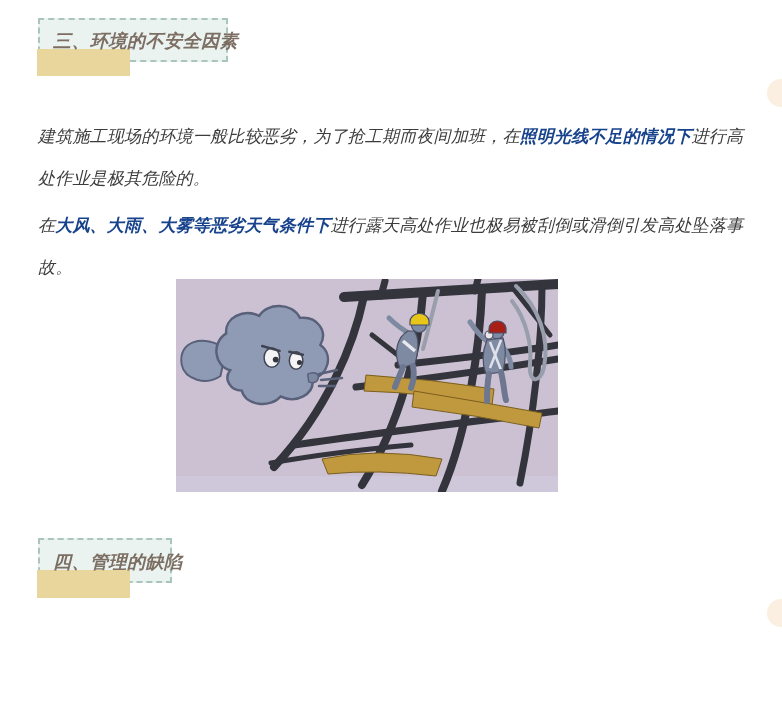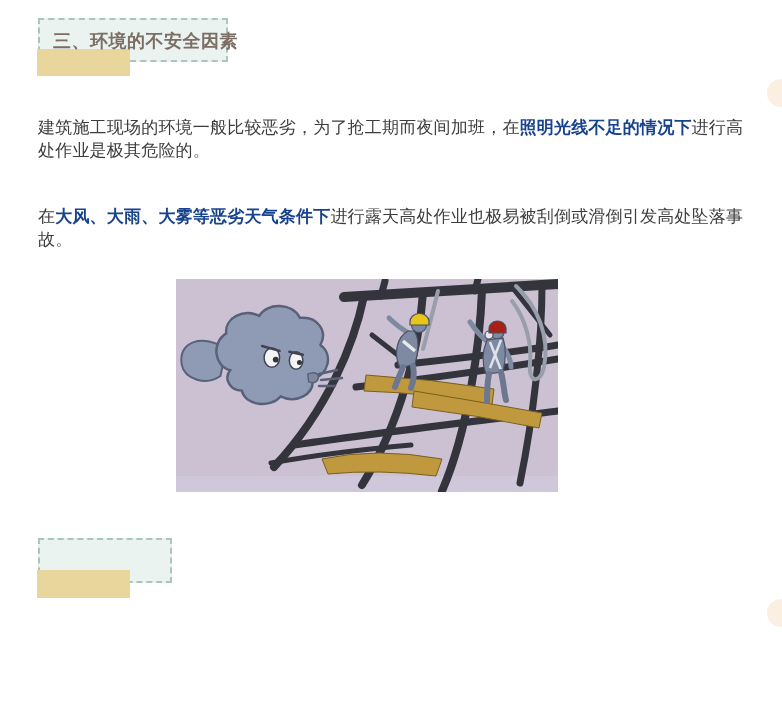--- a/index.html
+++ b/index.html
@@ -20,21 +20,21 @@
     --worker-body: #7e89a2;
     --edge-circle: #fbefe2;
   }
   html, body { margin: 0; padding: 0; }
   body {
     width: 782px; height: 725px;
     background: #ffffff;
     font-family: "Liberation Sans", "DejaVu Sans", sans-serif;
     overflow: hidden;
   }
-  .page { position: relative; width: 782px; height: 725px; }
+  .page { position: relative; width: 782px; height: 725px; font-style: italic; }
 
   .heading-group { position: absolute; }
   .heading-box {
     position: absolute;
     background: var(--heading-box-bg);
     border: 2px dashed var(--heading-box-border);
     box-sizing: border-box;
     z-index: 1;
   }
   .heading-highlight {
@@ -50,21 +50,21 @@
     color: var(--heading-text);
     letter-spacing: 0.5px;
     white-space: nowrap;
   }
 
   .para {
     position: absolute;
     left: 38px;
     width: 712px;
     font-size: 17px;
-    line-height: 23px;
+    line-height: 42px;
     color: var(--body-text);
     letter-spacing: 0.2px;
   }
   .para .em {
     color: var(--emphasis-blue);
     font-weight: bold;
   }
 
   .illustration {
     position: absolute;
@@ -174,19 +174,20 @@
         <path d="M143,95 L161,91"></path>
         <path d="M145,101 L166,99"></path>
         <path d="M143,107 L159,107"></path>
       </g>
     </svg>
   </div>
 
   <div class="heading-group" style="left:37px; top:538px; width:140px; height:62px;">
     <div class="heading-box" style="left:1px; top:0; width:134px; height:45px;"></div>
     <div class="heading-highlight" style="left:0; top:32px; width:93px; height:28px;"></div>
+    <span class="heading-label" style="left:16px; top:12px;">四、管理的缺陷</span>
   </div>
 
 
   <div class="edge-circle c1"></div>
   <div class="edge-circle c2"></div>
 
 </div>
 
 </body></html>

